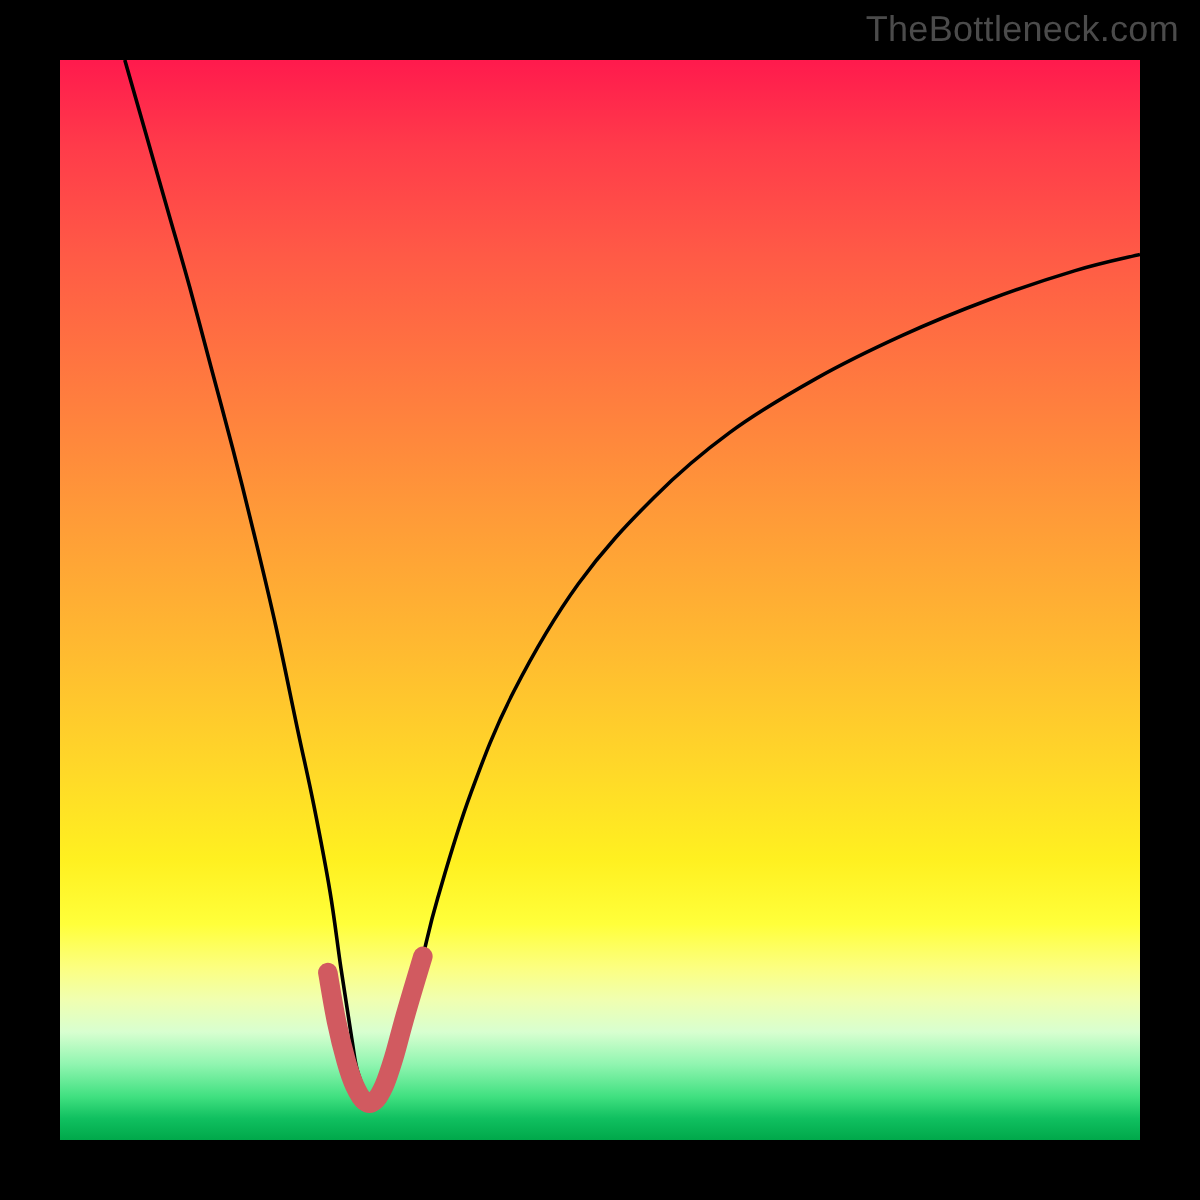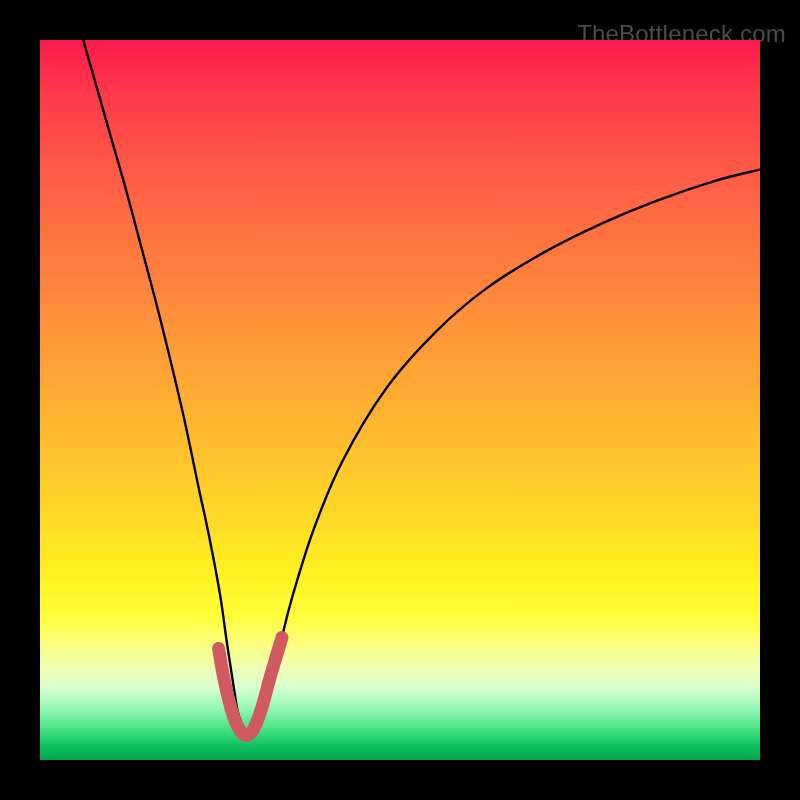--- a/index.html
+++ b/index.html
@@ -43,21 +43,21 @@
       #f0ffb0 87%,
       #d8ffd0 90%,
       #90f5b0 93%,
       #40e080 96%,
       #10c060 98%,
       #00a84a 100%
     );
   }
   .watermark {
     position: absolute;
-    top: 20px;
+    top: 6px;
     right: 14px;
     color: #4b4b4b;
     font-size: 24px;
     font-weight: 500;
     letter-spacing: 0.2px;
     user-select: none;
   }
   svg.curve {
     position: absolute;
     inset: 0;

